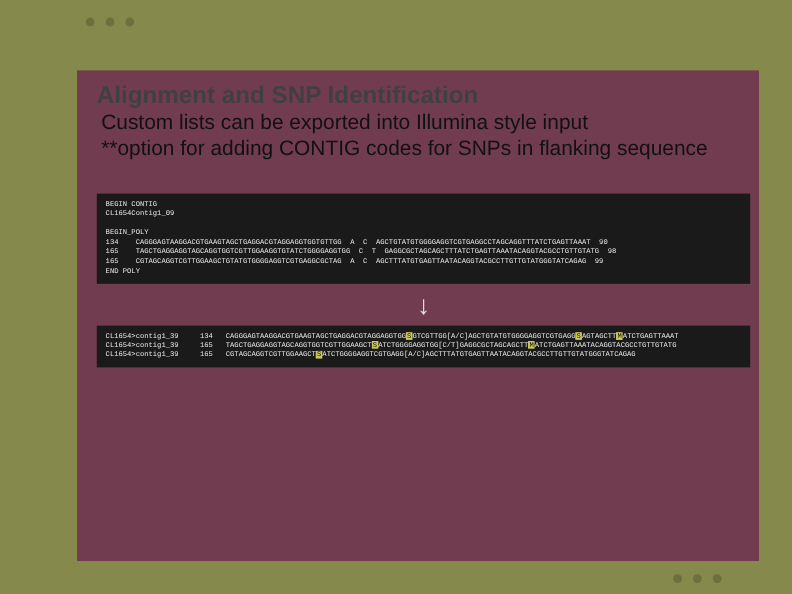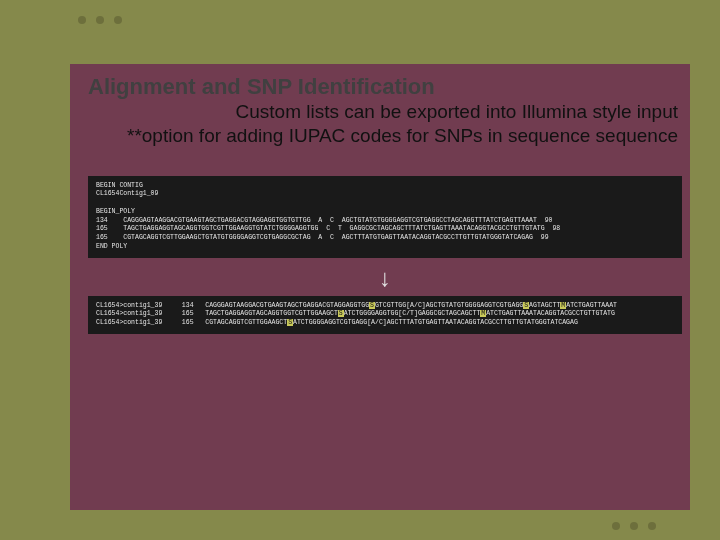--- a/index.html
+++ b/index.html
@@ -49,21 +49,21 @@
   }
   .subtitle {
     font-size: 18px;
     color: #3b3b3b;
     text-decoration: underline;
     margin-bottom: 28px;
   }
   .body-text {
     font-size: 19px;
     color: #111;
-    text-align: right;
+    text-align: left;
     line-height: 1.25;
     margin: 0 4px 28px 4px;
   }
   .terminal {
     background: #1a1a1a;
     color: #e6e6e6;
     font-family: "Courier New", monospace;
     font-size: 6.5px;
     line-height: 1.35;
     padding: 6px 8px;
@@ -94,21 +94,21 @@
   <span class="dot"></span>
   <span class="dot"></span>
   <span class="dot"></span>
 </div>
 
 <div class="slide">
   <div class="title">Alignment and SNP Identification</div>
 
   <div class="body-text">
     <span>Custom lists can be exported into Illumina style input</span><br>
-    <span>**option for adding IUPAC codes for SNPs in sequence sequence</span>
+    <span>**option for adding CONTIG codes for SNPs in flanking sequence</span>
   </div>
 
   <div class="terminal term1"><span>BEGIN CONTIG</span>
 <span>CL1654Contig1_09</span>
 
 <span>BEGIN_POLY</span>
 <span><span>134</span>    <span>CAGGGAGTAAGGACGTGAAGTAGCTGAGGACGTAGGAGGTGGTGTTGG</span>  <span>A</span>  <span>C</span>  <span>AGCTGTATGTGGGGAGGTCGTGAGGCCTAGCAGGTTTATCTGAGTTAAAT</span>  <span>90</span></span>
 <span><span>165</span>    <span>TAGCTGAGGAGGTAGCAGGTGGTCGTTGGAAGGTGTATCTGGGGAGGTGG</span>  <span>C</span>  <span>T</span>  <span>GAGGCGCTAGCAGCTTTATCTGAGTTAAATACAGGTACGCCTGTTGTATG</span>  <span>98</span></span>
 <span><span>165</span>    <span>CGTAGCAGGTCGTTGGAAGCTGTATGTGGGGAGGTCGTGAGGCGCTAG</span>  <span>A</span>  <span>C</span>  <span>AGCTTTATGTGAGTTAATACAGGTACGCCTTGTTGTATGGGTATCAGAG</span>  <span>99</span></span>
 <span>END POLY</span></div>

